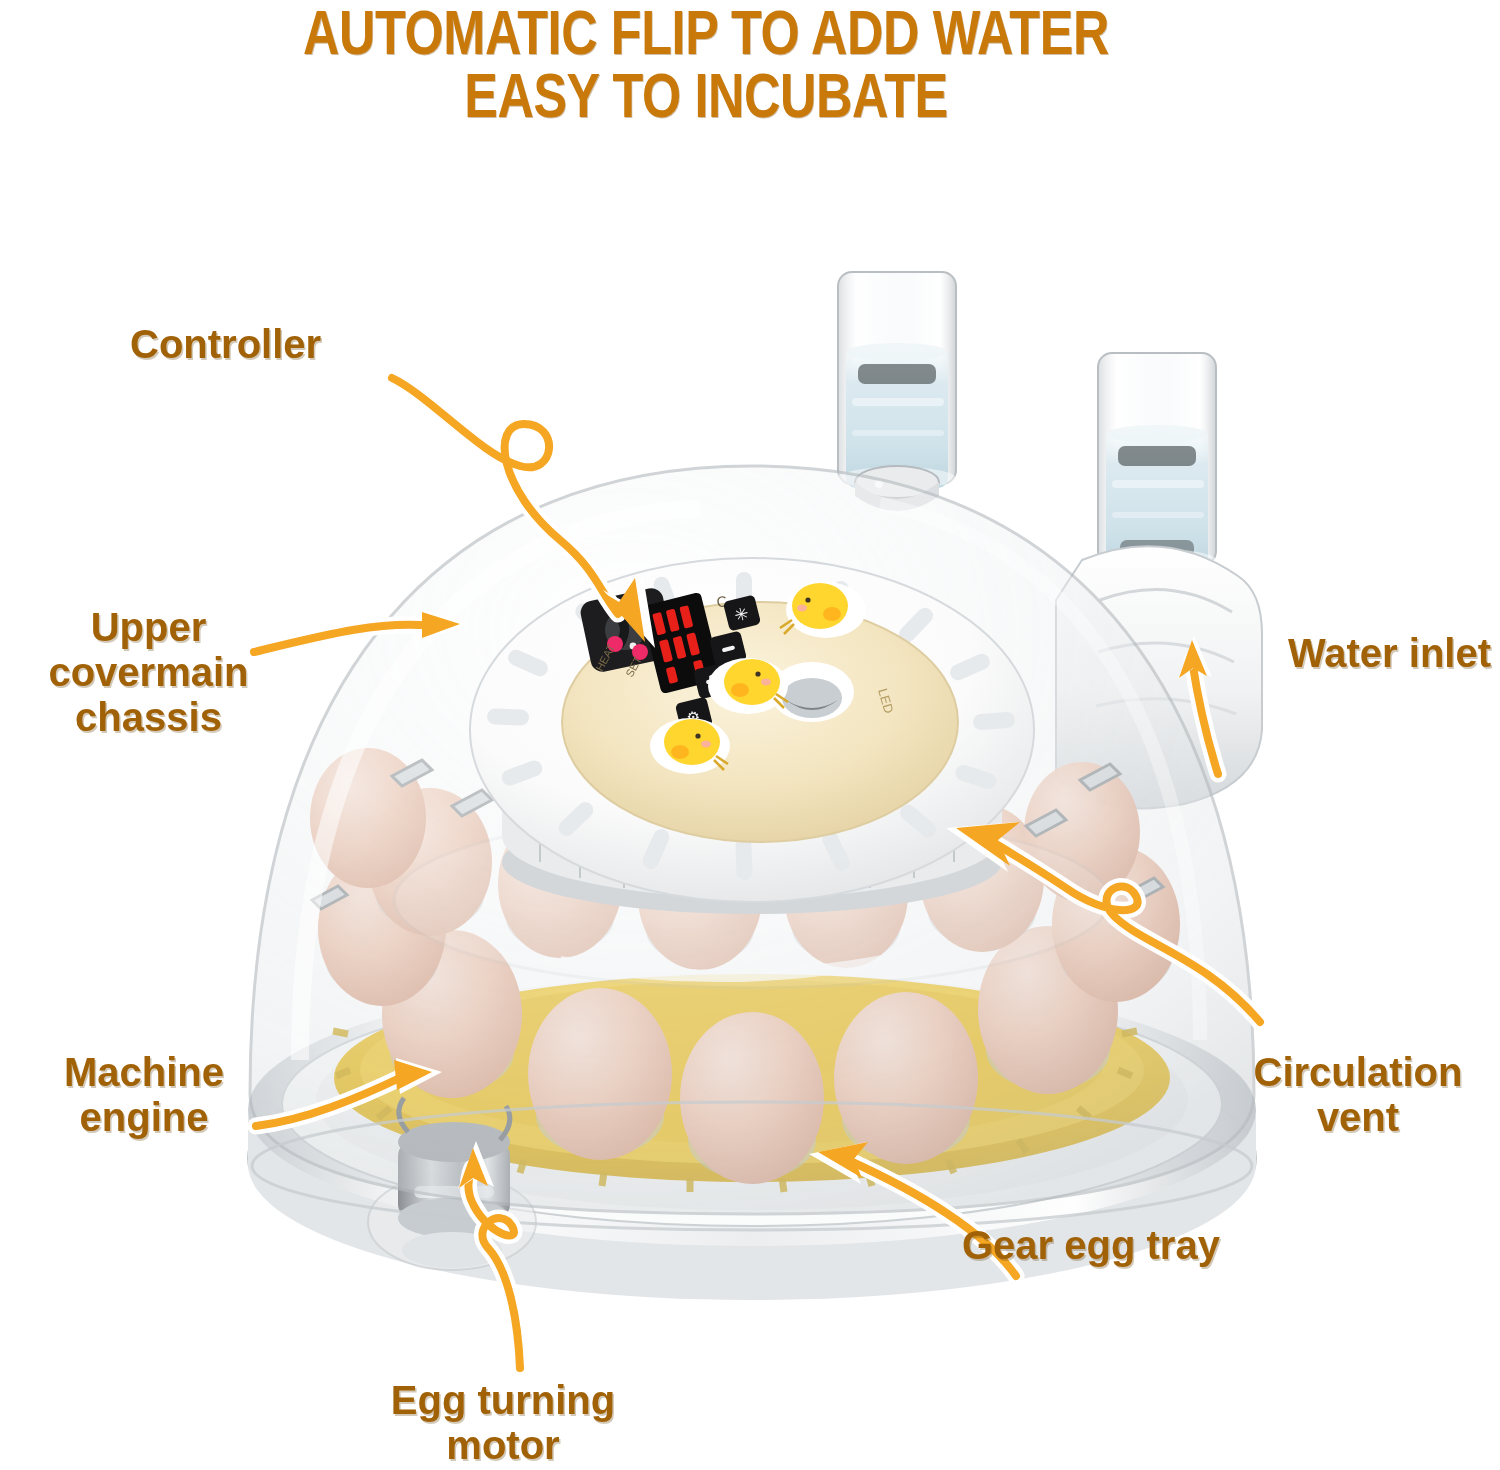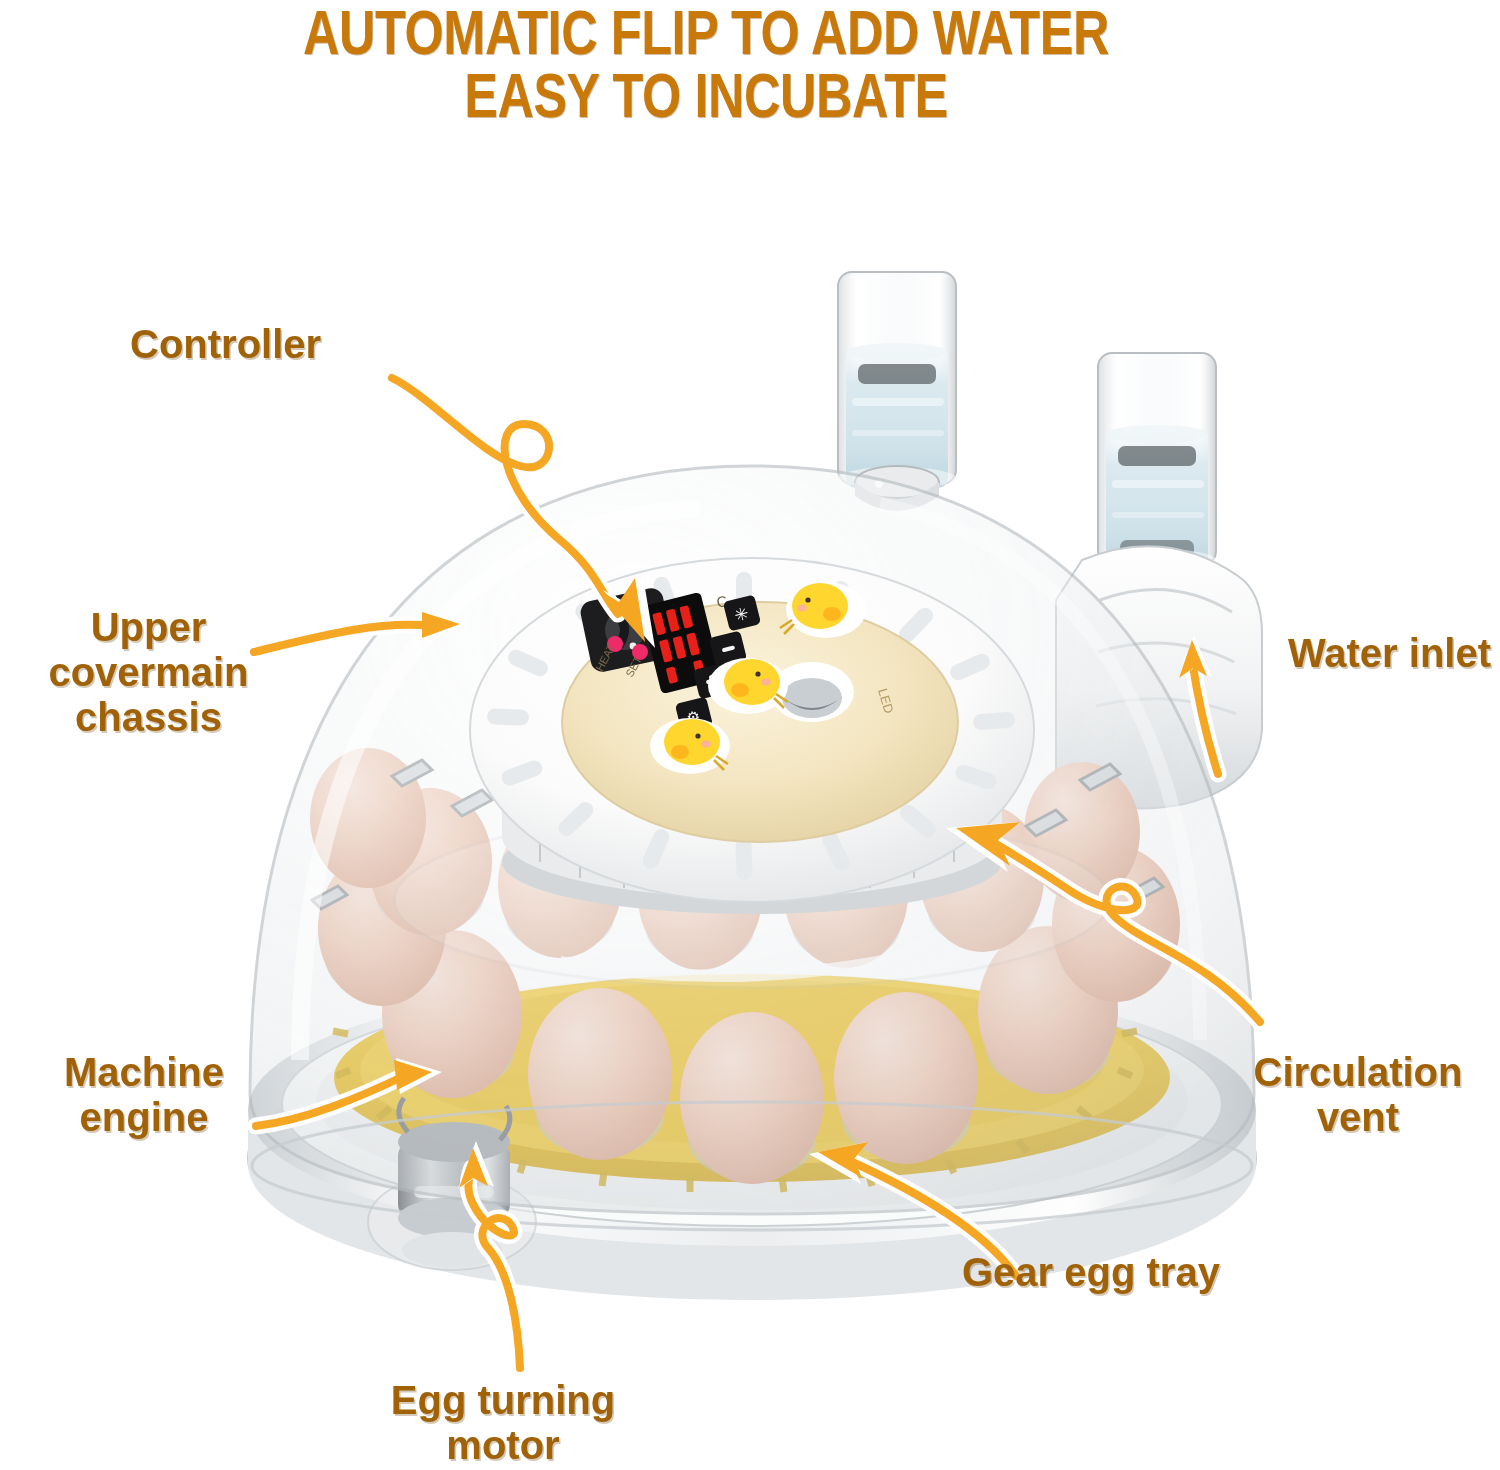--- a/index.html
+++ b/index.html
@@ -35,21 +35,21 @@
     color:#a16207; font-weight:bold;
     font-size:40px; line-height:1.12;
     text-shadow:1.5px 1.5px 0 rgba(110,75,20,.30);
     white-space:pre-line;
   }
   #lbl-controller{ left:130px; top:322px; }
   #lbl-uppercover{ left:36px; top:605px; width:225px; text-align:center; }
   #lbl-waterinlet{ left:1252px; top:631px;margin-left:36px; }
   #lbl-circvent{   left:1213px; top:1050px; width:290px; text-align:center; }
   #lbl-machine{    left:24px;  top:1050px; width:240px; text-align:center; }
-  #lbl-geartray{   left:962px; top:1250px; }
+  #lbl-geartray{   left:962px; top:1223px; }
   #lbl-eggmotor{   left:358px; top:1378px; width:290px; text-align:center; }
 
   
   #stage{ position:absolute; left:0; top:0; width:1500px; height:1470px; z-index:10; }
   #arrows{ position:absolute; left:0; top:0; width:1500px; height:1470px; z-index:35; pointer-events:none; }
 </style>
 </head>
 <body>
 
 <div id="headline">

